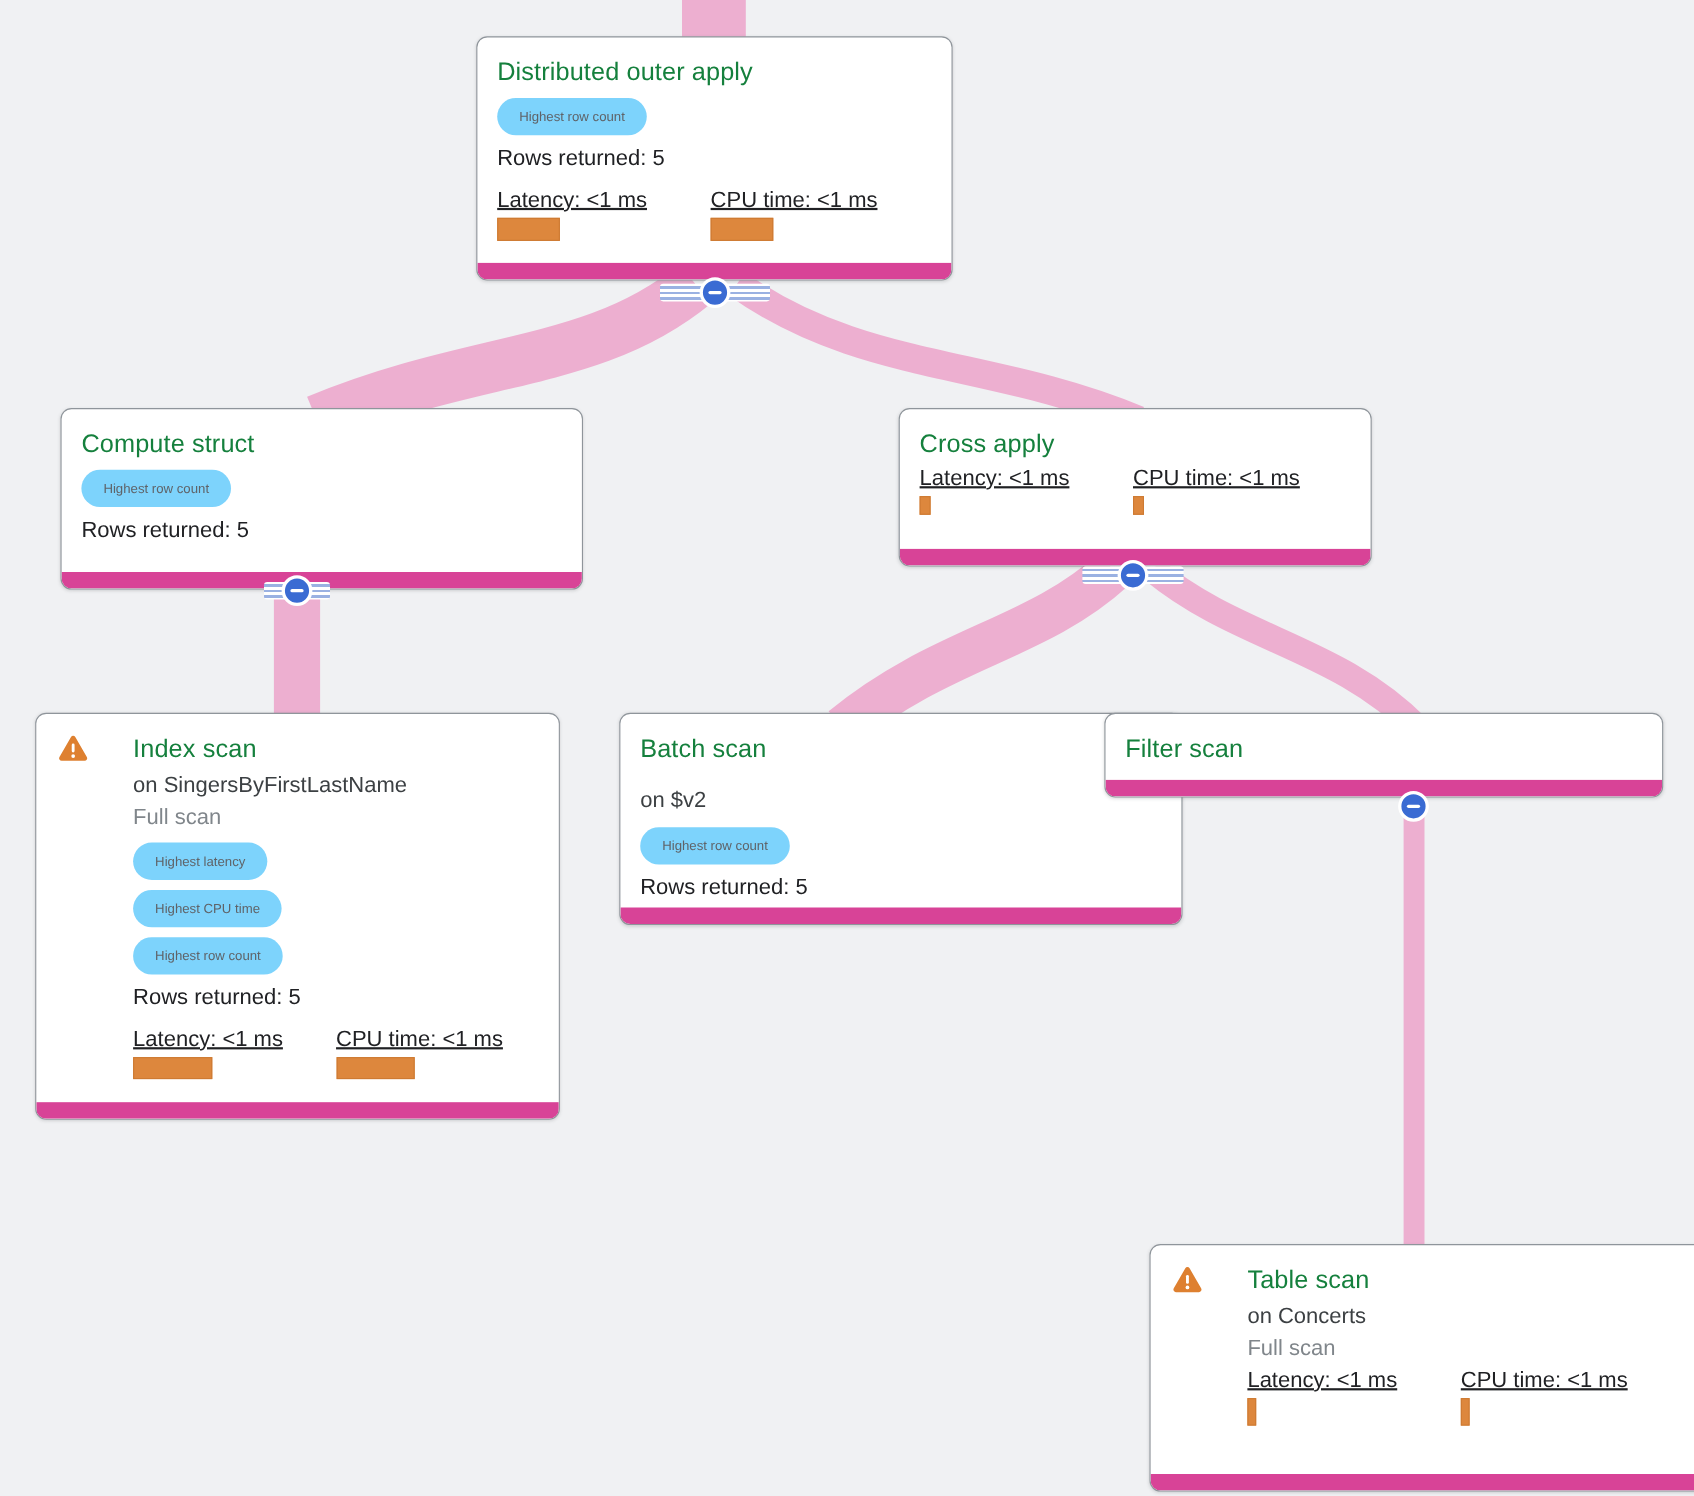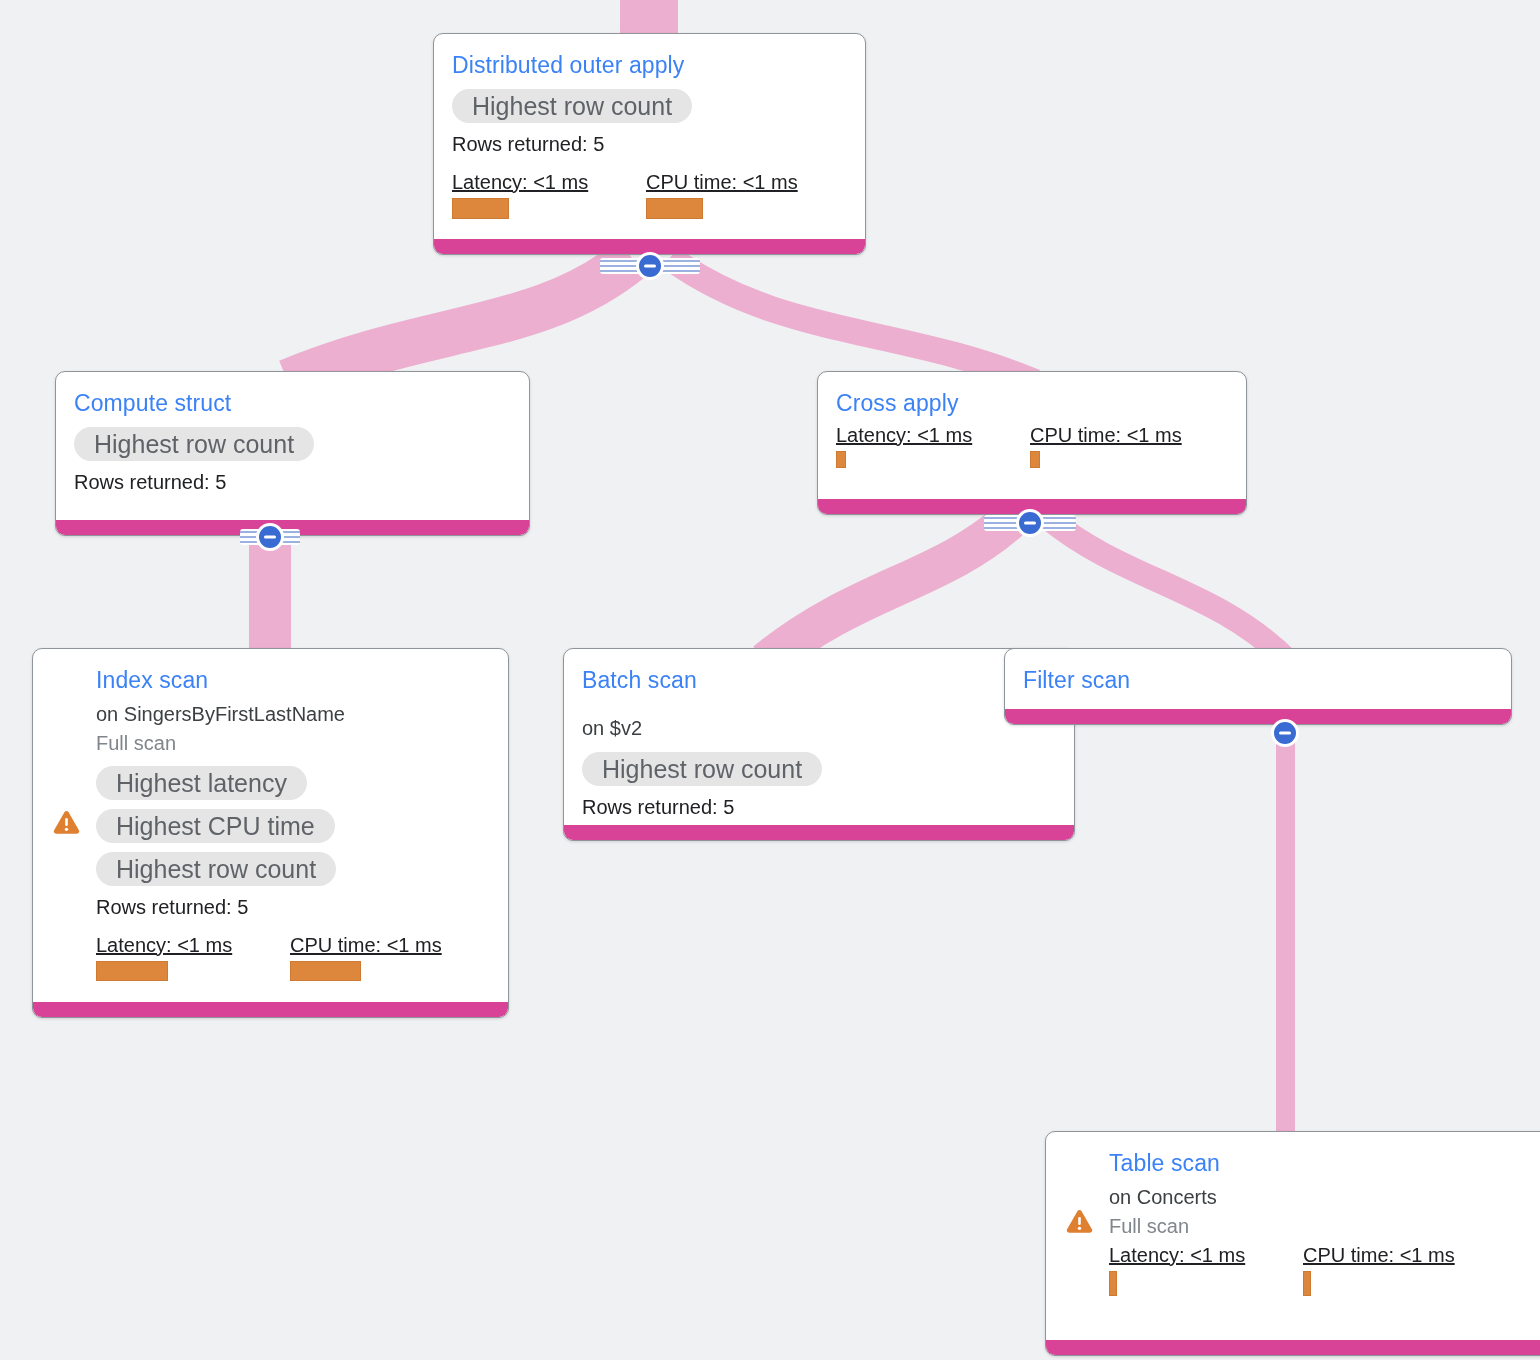--- a/index.html
+++ b/index.html
@@ -14,34 +14,34 @@
   .node{
     position:absolute;z-index:1;background:#fff;
     border:1px solid #8f959b;border-radius:10px;
     box-shadow:0 1px 3px rgba(60,64,67,.18);
     overflow:hidden;box-sizing:border-box;
   }
   .node .pad{padding:16px 18px 0 18px;}
   .node .bottombar{
     position:absolute;left:0;right:0;bottom:0;height:15px;background:#D84397;
   }
-  .title{font-size:23px;font-weight:500;color:#3b82f6;line-height:30px;letter-spacing:.1px;}
+  .title{font-size:23px;font-weight:500;color:#15803d;line-height:30px;letter-spacing:.1px;}
   .subtitle{font-size:20px;color:#3C4043;line-height:30px;margin-top:4px;}
   .graytext{font-size:20px;color:#80868B;line-height:28px;}
   .bodytext{font-size:20px;color:#202124;line-height:26px;margin-top:8px;}
   .chip{
-    display:block;width:fit-content;background:#e5e5e5;color:#5F6368;
-    font-size:25px;line-height:34px;height:34px;padding:0 20px;
+    display:block;width:fit-content;background:#7dd3fc;color:#5F6368;
+    font-size:12px;line-height:34px;height:34px;padding:0 20px;
     border-radius:17px;margin-top:9px;white-space:nowrap;
   }
   .metrics{display:flex;margin-top:12px;text-decoration:underline;}
   .metric{width:194px;}
   .mlabel{font-size:20px;color:#202124;line-height:26px;}
   .bar{background:#DD873D;border:1px solid #CE7A32;box-sizing:border-box;margin-top:3px;}
-  .iconrow{display:flex;align-items:center;}
+  .iconrow{display:flex;align-items:flex-start;gap:25px;}
   .warnicon{flex:0 0 auto;margin:3px 16px 0 2px;}
   .iconcontent{flex:1 1 auto;min-width:0;}
 
   .collapse{position:absolute;z-index:2;height:28px;}
   .collapse .stripes{
     position:absolute;left:0;right:0;top:6px;height:16px;border-radius:3px;
     background:
       linear-gradient(to bottom,
         #ffffff 0px,#ffffff 2px,
         #9AB1E2 2px,#9AB1E2 4.5px,

